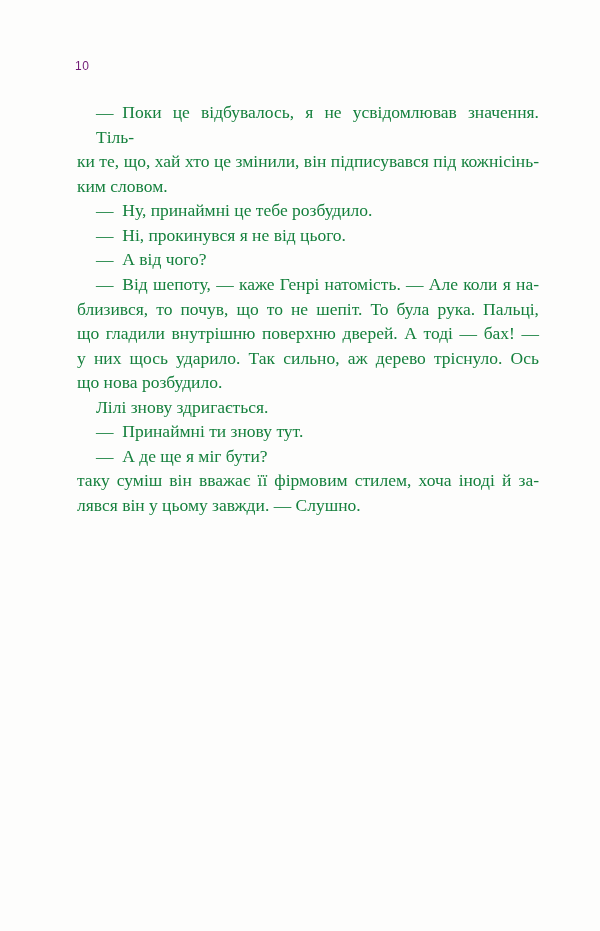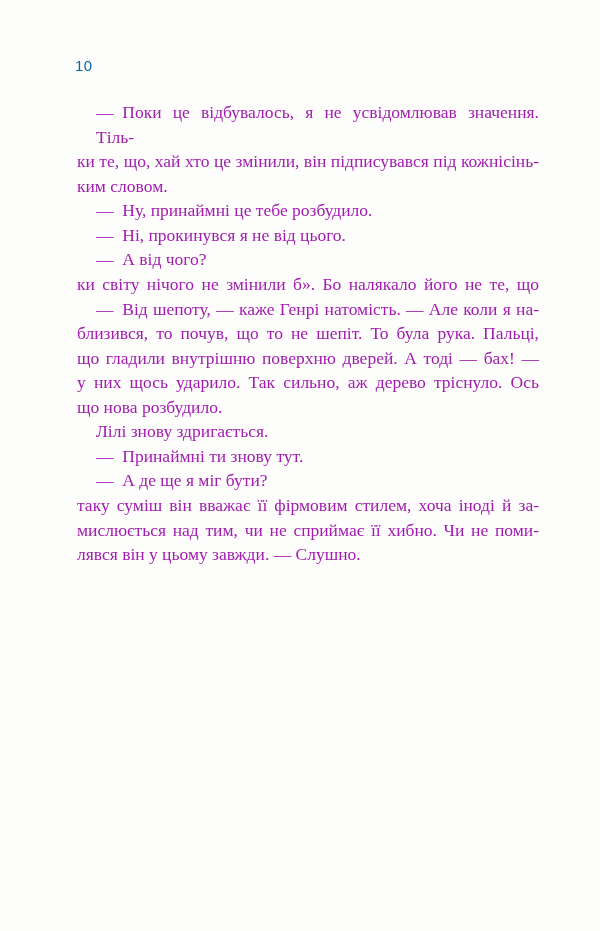--- a/index.html
+++ b/index.html
@@ -17,31 +17,31 @@
   .page {
     position: absolute;
     inset: 0;
     background: #fdfdfc;
   }
   .page-number {
     position: absolute;
     left: 75px;
     top: 59px;
     font-family: "Liberation Sans", "DejaVu Sans", sans-serif;
-    font-size: 15px;
+    font-size: 12px;
     line-height: 14px;
-    color: #0369a1;
+    color: #701a75;
     letter-spacing: 0.5px;
   }
   .text-block {
     position: absolute;
     left: 77px;
     top: 100px;
     width: 462px;
-    color: #a21caf;
+    color: #15803d;
     font-size: 17.5px;
     line-height: 24.57px;
   }
   .ln {
     text-align: justify;
     white-space: normal;
   }
   .ln.j {
     text-align-last: justify;
   }
@@ -60,31 +60,29 @@
     <div class="ln first j">— Поки це відбувалось, я не усвідомлював значення. Тіль-</div>
     <div class="ln j">ки те, що, хай хто це змінили, він підписувався під кожнісінь-</div>
     <div class="ln">ким словом.</div>
 
     <div class="ln first">— Ну, принаймні це тебе розбудило.</div>
 
     <div class="ln first">— Ні, прокинувся я не від цього.</div>
 
     <div class="ln first">— А від чого?</div>
 
-    <div class="ln j">ки світу нічого не змінили б». Бо налякало його не те, що</div>
 
     <div class="ln first j">— Від шепоту, — каже Генрі натомість. — Але коли я на-</div>
     <div class="ln j">близився, то почув, що то не шепіт. То була рука. Пальці,</div>
     <div class="ln j">що гладили внутрішню поверхню дверей. А тоді — бах! —</div>
     <div class="ln j">у них щось ударило. Так сильно, аж дерево тріснуло. Ось</div>
     <div class="ln">що нова розбудило.</div>
 
     <div class="ln first">Лілі знову здригається.</div>
 
     <div class="ln first">— Принаймні ти знову тут.</div>
 
     <div class="ln first">— А де ще я міг бути?</div>
 
     <div class="ln j">таку суміш він вважає її фірмовим стилем, хоча іноді й за-</div>
-    <div class="ln j">мислюється над тим, чи не сприймає її хибно. Чи не поми-</div>
     <div class="ln">лявся він у цьому завжди. — Слушно.</div>
   </div>
 </div>
 
 </body></html>

